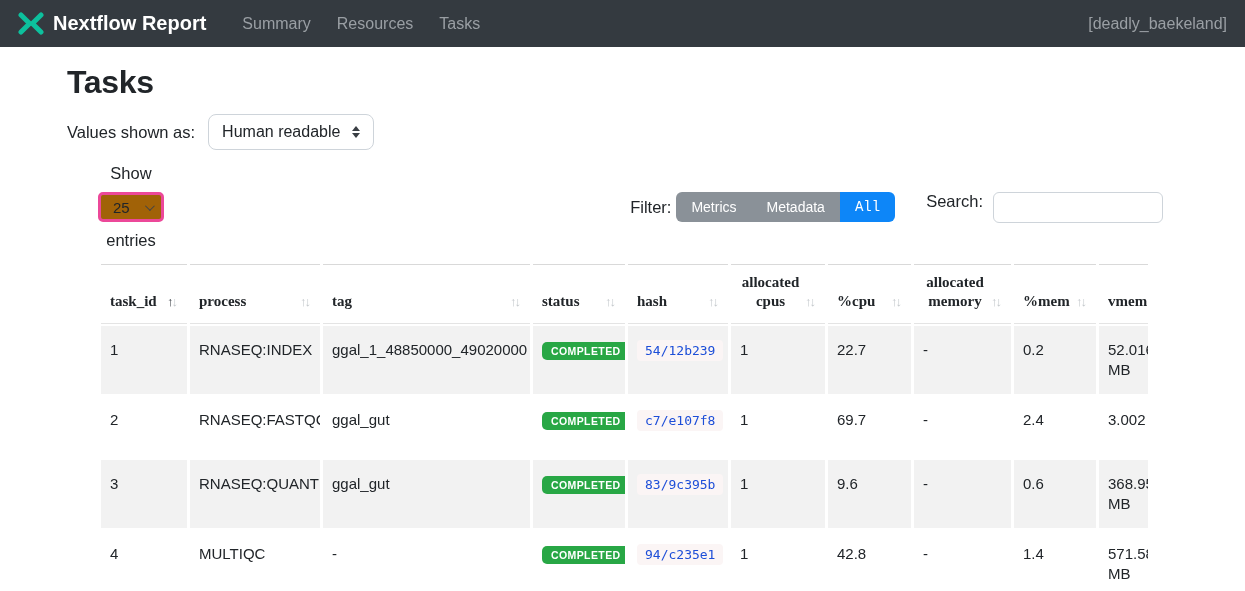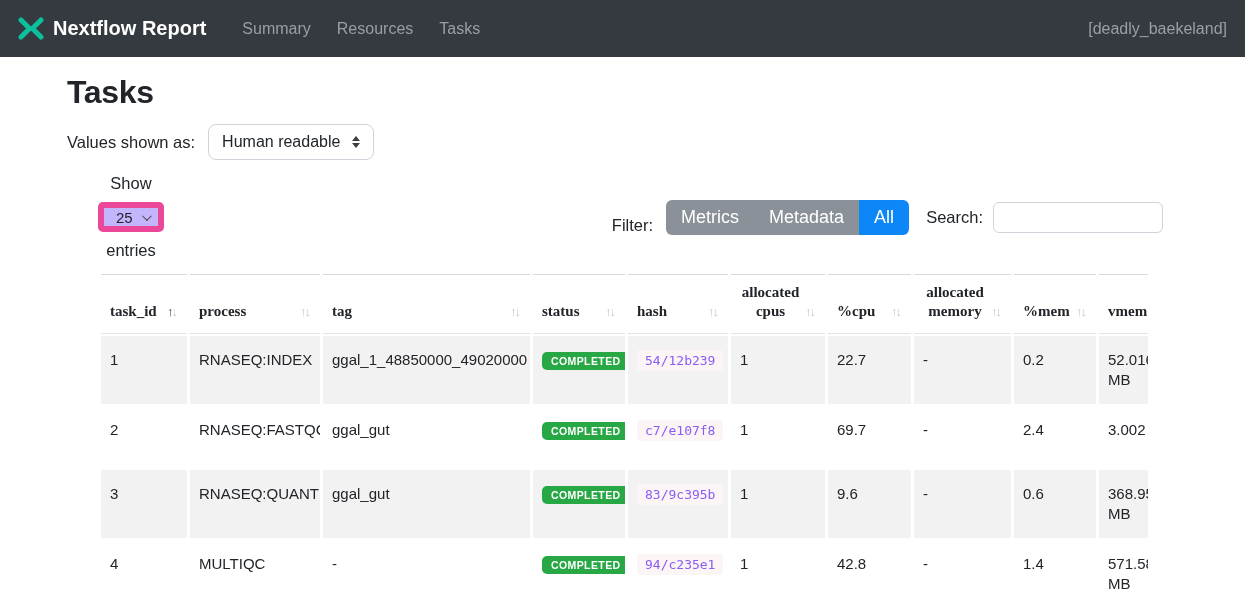--- a/index.html
+++ b/index.html
@@ -5,21 +5,21 @@
   * { box-sizing: border-box; margin: 0; padding: 0; }
   html, body { width: 1245px; height: 591px; overflow: hidden; }
   body {
     font-family: "Liberation Sans", sans-serif;
     color: #212529;
     background: #fff;
   }
 
   
   .navbar {
-    height: 57px;
+    height: 47px;
     background: #343a40;
     display: flex;
     align-items: center;
     padding: 0 18px;
   }
   .brand { display: flex; align-items: center; gap: 9px; color: #fff; font-size: 20px; font-weight: 600; }
   .brand svg { display: block; }
   .nav-links { display: flex; gap: 26px; margin-left: 36px; }
   .nav-link { color: #9a9fa4; font-size: 16px; cursor: pointer; }
   .run-name { margin-left: auto; color: #9a9fa4; font-size: 16px; }
@@ -39,34 +39,34 @@
   .dual-caret .c-up { width: 0; height: 0; border-left: 4px solid transparent; border-right: 4px solid transparent; border-bottom: 5px solid #3a3f44; }
   .dual-caret .c-dn { width: 0; height: 0; border-left: 4px solid transparent; border-right: 4px solid transparent; border-top: 5px solid #3a3f44; }
 
   
   .dt-wrapper { margin-left: 31px; margin-right: 15px; }
   .dt-controls { display: flex; align-items: center; margin: 14px 0 0; font-size: 16.5px; }
   .show-group { display: flex; align-items: center; gap: 9px; flex-direction: column; }
   .len-select {
     display: inline-flex; align-items: center; justify-content: space-between;
     width: 66px; height: 30px; padding: 0 9px 0 12px;
-    border: 6px solid #ec4899; border-radius: 5px; font-size: 15px; background: #c4b5fd; cursor: pointer;
+    border: 3px solid #ec4899; border-radius: 5px; font-size: 15px; background: #a16207; cursor: pointer;
   }
   .chev { width: 7px; height: 7px; border-right: 1.7px solid #444; border-bottom: 1.7px solid #444; transform: rotate(45deg) translateY(-2px); }
 
-  .filter-area { margin-left: auto; display: flex; align-items: flex-end; gap: 13px; }
+  .filter-area { margin-left: auto; display: flex; align-items: center; gap: 5px; }
   .btn-group { display: flex; border-radius: 6px; overflow: hidden; }
   .fbtn {
     border: none; color: #fff; background: #8a9198;
     font-family: "Liberation Sans", sans-serif;
-    font-size: 18px; padding: 7px 15px; cursor: pointer;
-  }
-  .fbtn.active { background: #0d86f8; }
-
-  .search-group { display: flex; align-items: center; gap: 10px; margin-left: 17px; }
+    font-size: 14px; padding: 7px 15px; cursor: pointer;
+  }
+  .fbtn.active { background: #0d86f8; font-family: Liberation Mono, monospace; }
+
+  .search-group { display: flex; gap: 10px; margin-left: 31px; }
   .search-input {
     width: 170px; height: 31px; border: 1px solid #ced4da; border-radius: 6px;
     font-size: 15px; padding: 0 8px; outline: none;
     font-family: "Liberation Sans", sans-serif;
   }
 
   
   .table-clip { width: 1050px; height: 323px; overflow: hidden; margin-top: 12px; }
   table.tasks { border-collapse: separate; border-spacing: 3px 2px; table-layout: fixed; width: 1094px; }
   col.c0{width:86px} col.c1{width:130px} col.c2{width:207px} col.c3{width:92px} col.c4{width:100px}
@@ -95,21 +95,21 @@
   tbody tr:nth-child(3) { height: 68px; }
   tbody tr:nth-child(4) { height: 70px; }
 
   .badge {
     display: inline-block; background: #28a745; color: #fff;
     font-size: 10.5px; font-weight: 700; letter-spacing: 0.4px;
     padding: 4px 9px 3px; border-radius: 5px; line-height: 11px;
   }
   .hash {
     display: inline-block; font-family: "DejaVu Sans Mono", monospace;
-    font-size: 13px; color: #8b5cf6; background: #fbf5f5;
+    font-size: 13px; color: #1d4ed8; background: #fbf5f5;
     padding: 3px 8px; border-radius: 4px; line-height: 15px;
   }
 </style>
 </head>
 <body>
 
 <header class="navbar">
   <div class="brand">
     <span>
       <svg width="26" height="23" viewBox="0 0 26 23">

